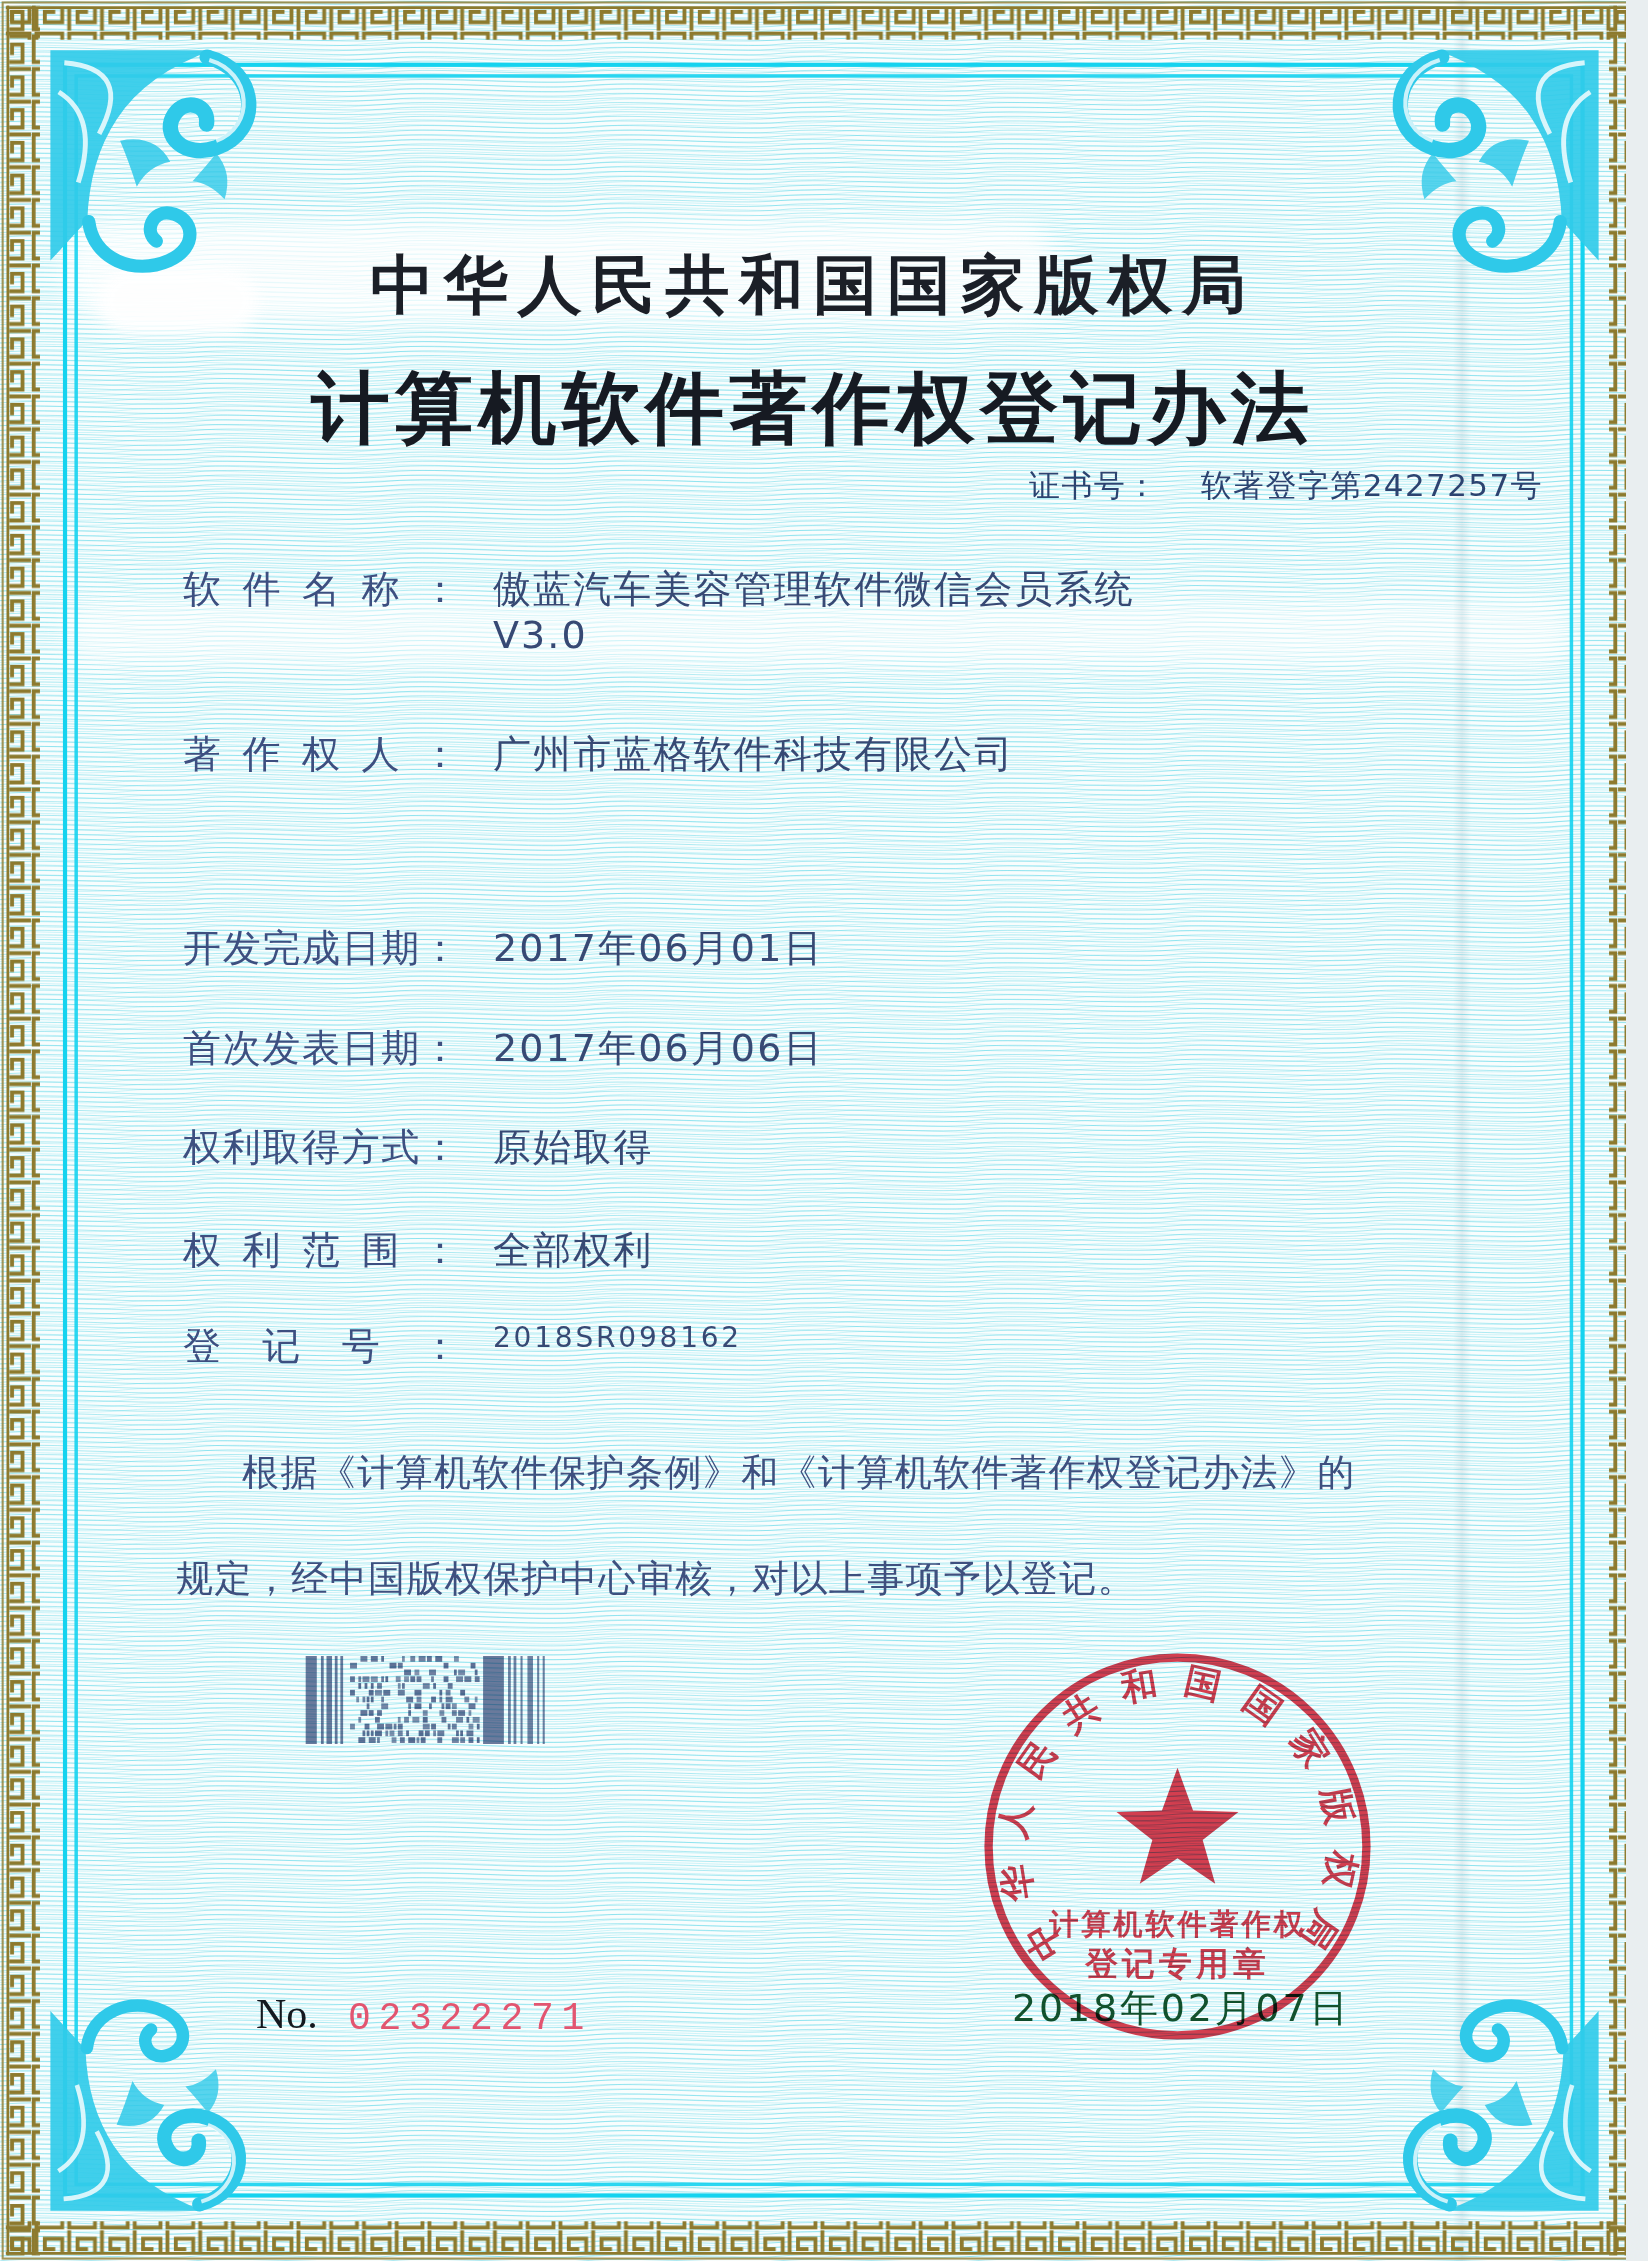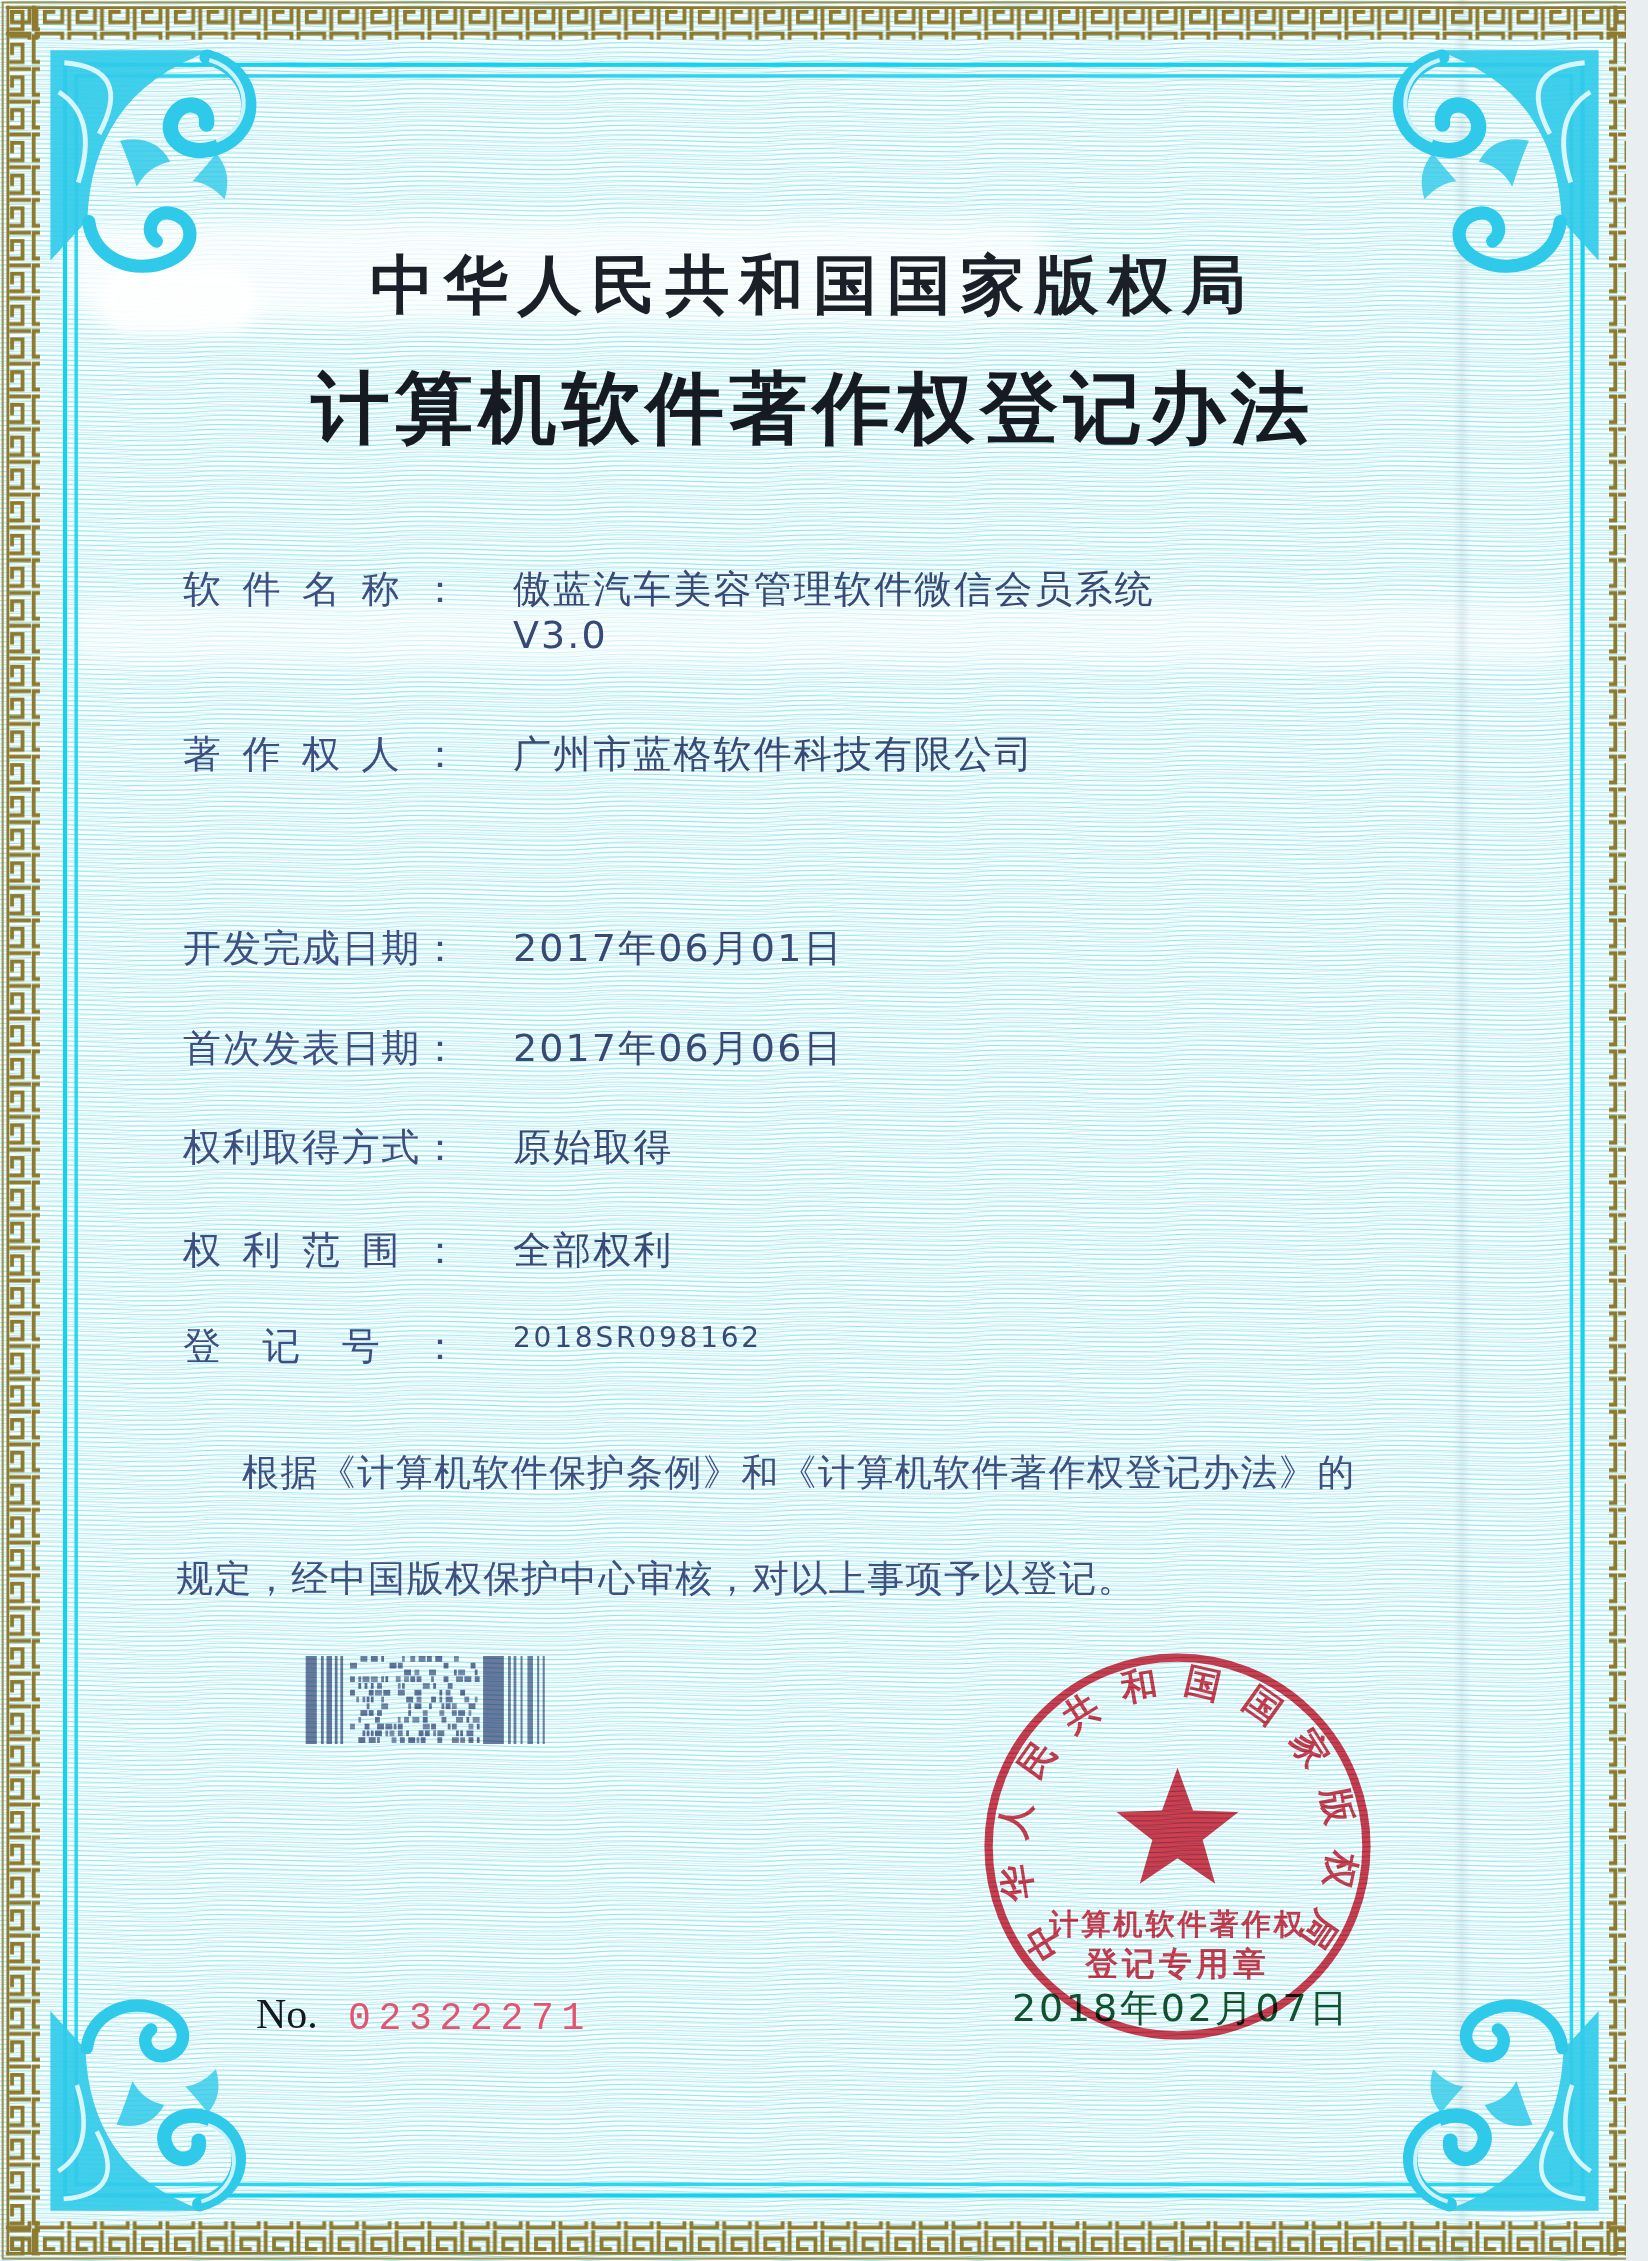--- a/index.html
+++ b/index.html
@@ -30,21 +30,21 @@
     color:#2c4370;font-weight:500;
   }
   .frow{position:absolute;left:0;top:0;width:100%;}
   .flabel{
     position:absolute;left:183px;width:276px;
     display:flex;justify-content:space-between;
     font-size:38px;color:#3d4f80;
   }
   .fvalue{
     position:absolute;left:493px;
-    font-size:38px;letter-spacing:2.1px;color:#374974;margin-left:20px;
+    font-size:38px;letter-spacing:2.1px;color:#374974;
   }
   .para{
     font-size:37px;letter-spacing:1.4px;color:#3e507f;
   }
   .sealdate{
     left:1012px;top:1983px;font-size:38px;letter-spacing:2.8px;
     color:#14532d;mix-blend-mode:multiply;z-index:7;
   }
   .noline-prefix{
     left:256px;top:1990px;font-size:42px;color:#14181f;
@@ -117,20 +117,25 @@
     <rect x="109" y="109" width="2146" height="3026" fill="none" stroke="#15d3ef" stroke-width="5" opacity="0.9"></rect>
 
     <use href="#cornerTL" x="0" y="0" transform="translate(72,72)"></use>
     <use href="#cornerTL" transform="translate(2294,72) scale(-1,1)"></use>
     <use href="#cornerTL" transform="translate(72,3173) scale(0.95,-0.95)"></use>
     <use href="#cornerTL" transform="translate(2294,3173) scale(-0.95,-0.95)"></use>
   </svg>
 
   <div class="txt title z3">中华人民共和国国家版权局</div>
   <div class="txt subtitle z3">计算机软件著作权登记办法</div>
+  <div class="txt certno z3">
+    <span>证书号：</span>
+    <span style="display:inline-block;width:19.5px;"></span>
+    <span>软著登字第2427257号</span>
+  </div>
 
   <div class="frow z3" style="top:564px">
     <span class="txt flabel jchars">
         <span>软</span>
         <span>件</span>
         <span>名</span>
         <span>称</span>
         <span>：</span>
       </span>
     <span class="txt fvalue">傲蓝汽车美容管理软件微信会员系统</span>

